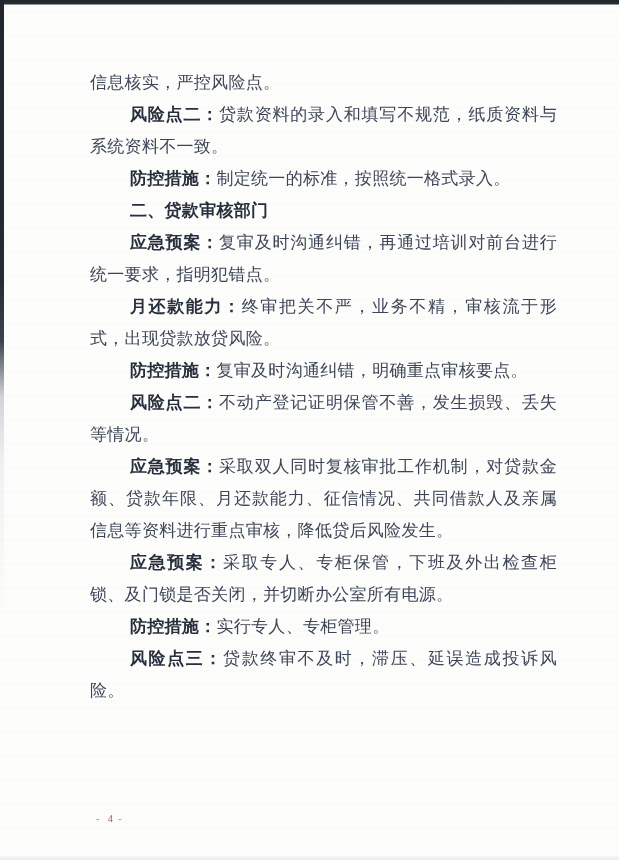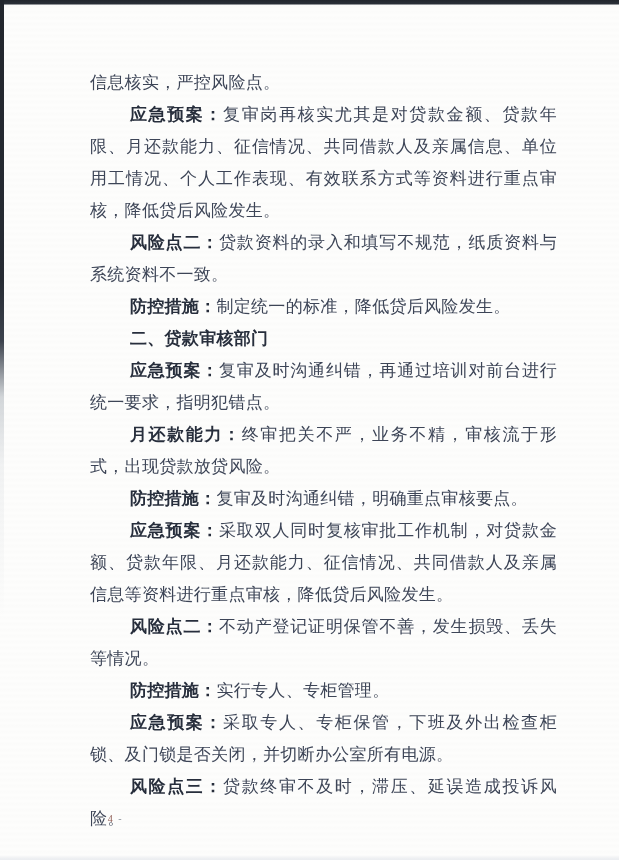--- a/index.html
+++ b/index.html
@@ -106,30 +106,29 @@
 </head>
 <body>
 
 <div class="page">
   <div class="edge-top"></div>
   <div class="edge-left"></div>
   <div class="edge-bottom"></div>
 
   <div class="content" id="doc-body">
       <p class="para"><span>信息核实，严控风险点。</span></p>
-      <p class="para indent"><span class="lead">应急预案：</span><span>复审岗再核实尤其是对贷款金额、贷款年限、月还款能力、征信情况、共同借款人及亲属信息、单位用工情况、个人工作表现、有效联系方式等资料进行重点审核，降低贷后风险发生。</span></p>
       <p class="para indent"><span class="lead">风险点二：</span><span>贷款资料的录入和填写不规范，纸质资料与系统资料不一致。</span></p>
-      <p class="para indent"><span class="lead">防控措施：</span><span>制定统一的标准，降低贷后风险发生。</span></p>
+      <p class="para indent"><span class="lead">防控措施：</span><span>制定统一的标准，按照统一格式录入。</span></p>
       <p class="para indent heading"><span class="lead">二、贷款审核部门</span></p>
       <p class="para indent"><span class="lead">应急预案：</span><span>复审及时沟通纠错，再通过培训对前台进行统一要求，指明犯错点。</span></p>
       <p class="para indent"><span class="lead">月还款能力：</span><span>终审把关不严，业务不精，审核流于形式，出现贷款放贷风险。</span></p>
       <p class="para indent"><span class="lead">防控措施：</span><span>复审及时沟通纠错，明确重点审核要点。</span></p>
+      <p class="para indent"><span class="lead">风险点二：</span><span>不动产登记证明保管不善，发生损毁、丢失等情况。</span></p>
       <p class="para indent"><span class="lead">应急预案：</span><span>采取双人同时复核审批工作机制，对贷款金额、贷款年限、月还款能力、征信情况、共同借款人及亲属信息等资料进行重点审核，降低贷后风险发生。</span></p>
-      <p class="para indent"><span class="lead">风险点二：</span><span>不动产登记证明保管不善，发生损毁、丢失等情况。</span></p>
+      <p class="para indent"><span class="lead">应急预案：</span><span>采取专人、专柜保管，下班及外出检查柜锁、及门锁是否关闭，并切断办公室所有电源。</span></p>
       <p class="para indent"><span class="lead">防控措施：</span><span>实行专人、专柜管理。</span></p>
-      <p class="para indent"><span class="lead">应急预案：</span><span>采取专人、专柜保管，下班及外出检查柜锁、及门锁是否关闭，并切断办公室所有电源。</span></p>
       <p class="para indent"><span class="lead">风险点三：</span><span>贷款终审不及时，滞压、延误造成投诉风险。</span></p>
     </div>
 
   <div class="footer">
     <span><span>-</span> <span class="num">4</span> <span>-</span></span>
   </div>
 </div>
 
 </body></html>

